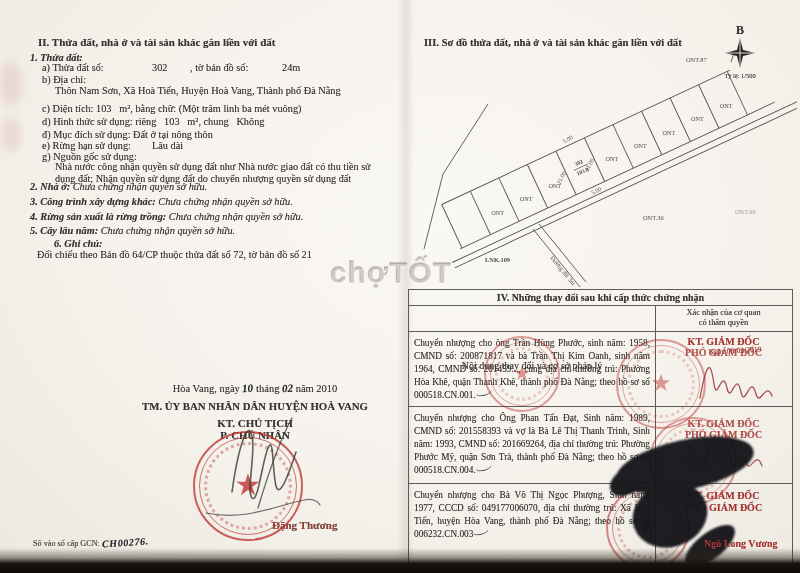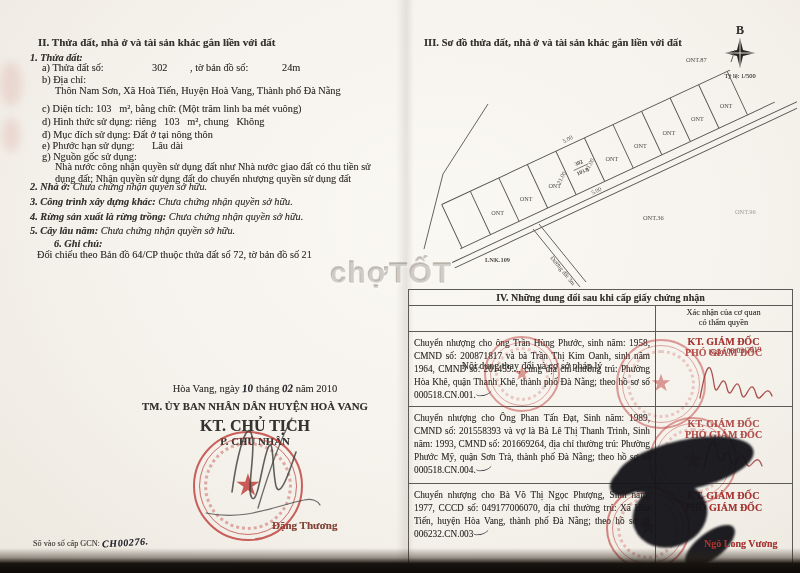--- a/index.html
+++ b/index.html
@@ -63,21 +63,21 @@
   </div>
 
   <div class="abs t ln" style="left:42px;top:74px;">b) Địa chỉ:</div>
   <div class="abs t ln" style="left:55px;top:85px;">Thôn Nam Sơn, Xã Hoà Tiến, Huyện Hoà Vang, Thành phố Đà Nẵng</div>
 
   <div class="abs t ln pre" style="left:42px;top:103px;">c) Diện tích: 103   m², bằng chữ: (Một trăm linh ba mét vuông)</div>
   <div class="abs t ln pre" style="left:42px;top:116px;">d) Hình thức sử dụng: riêng   103   m², chung   Không</div>
   <div class="abs t ln" style="left:42px;top:129px;">đ) Mục đích sử dụng: Đất ở tại nông thôn</div>
 
   <div class="abs" style="left:42px;top:140px;width:300px;height:12px;">
-    <span class="abs t ln" style="left:0;">e) Phước hạn sử dụng:</span>
+    <span class="abs t ln" style="left:0;">e) Rừng hạn sử dụng:</span>
     <span class="abs t ln" style="left:110px;">Lâu dài</span>
   </div>
 
   <div class="abs t ln" style="left:42px;top:151px;">g) Nguồn gốc sử dụng:</div>
   <div class="abs t" style="left:55px;top:161px;width:335px;font-size:10.2px;line-height:11.5px;">Nhà nước công nhận quyền sử dụng đất như Nhà nước giao đất có thu tiền sử dụng đất; Nhận quyền sử dụng đất do chuyển nhượng quyền sử dụng đất</div>
 
   <div class="abs t ln" style="left:30px;top:181px;"><span class="bi">2. Nhà ở:</span> <span class="i">Chưa chứng nhận quyền sở hữu.</span></div>
   <div class="abs t ln" style="left:30px;top:196px;"><span class="bi">3. Công trình xây dựng khác:</span> <span class="i">Chưa chứng nhận quyền sở hữu.</span></div>
   <div class="abs t ln" style="left:30px;top:211px;"><span class="bi">4. Rừng sản xuất là rừng trồng:</span> <span class="i">Chưa chứng nhận quyền sở hữu.</span></div>
   <div class="abs t ln" style="left:30px;top:225px;"><span class="bi">5. Cây lâu năm:</span> <span class="i">Chưa chứng nhận quyền sở hữu.</span></div>
@@ -86,21 +86,21 @@
 
   <div class="abs" style="left:105px;top:382px;width:300px;text-align:center;">
     <div class="t" style="font-size:10.5px;">
       <span>Hòa Vang, ngày</span>
       <span class="ink" style="font-size:11px;">10</span>
       <span>tháng</span>
       <span class="ink" style="font-size:11px;">02</span>
       <span>năm 2010</span>
     </div>
     <div class="t b" style="font-size:10.8px;margin-top:6px;">TM. ỦY BAN NHÂN DÂN HUYỆN HOÀ VANG</div>
-    <div class="t b" style="font-size:16px;margin-top:5px;">KT. CHỦ TỊCH</div>
+    <div class="t b" style="font-size:11px;margin-top:5px;">KT. CHỦ TỊCH</div>
     <div class="t b" style="font-size:10.8px;">P. CHỦ NHÂN</div>
   </div>
 
   <div class="stamp" style="left:193px;top:431px;width:106px;height:106px;">
     <div class="ring"></div>
     <div class="star" style="font-size:30px;">★</div>
   </div>
 
   <div class="abs t b" style="left:272px;top:519px;font-size:11px;color:#8a4034;">Đặng Thương</div>
 
@@ -156,21 +156,21 @@
       <g font-size="6">
         <text x="141.75" y="-52">5.00</text>
         <text x="121" y="-20" transform="rotate(-38 121 -20)">21.00</text>
         <text x="152" y="-20" transform="rotate(-38 152 -20)">21.00</text>
         <text x="146" y="7">5.00</text>
       </g>
     </g>
   </svg>
 
   <div id="tbox" class="abs">
-    <div class="abs t b" style="left:0;top:2px;width:100%;text-align:center;font-size:10px;">IV. Những dung đổi sau khi cấp giấy chứng nhận</div>
+    <div class="abs t b" style="left:0;top:2px;width:100%;text-align:center;font-size:10px;">IV. Những thay đổi sau khi cấp thức chứng nhận</div>
     <div class="hline" style="top:15px;"></div>
     <div class="vline"></div>
     <div class="abs t" style="left:0;top:22px;width:246px;text-align:center;font-size:10px;margin-top:48px;">Nội dung thay đổi và cơ sở pháp lý</div>
     <div class="abs t" style="left:246px;top:18px;width:137px;text-align:center;font-size:8.4px;line-height:9.5px;">
       <div>Xác nhận của cơ quan</div>
       <div>có thẩm quyền</div>
     </div>
     <div class="hline" style="top:41px;"></div>
     <div class="hline" style="top:116px;"></div>
     <div class="hline" style="top:193px;"></div>

